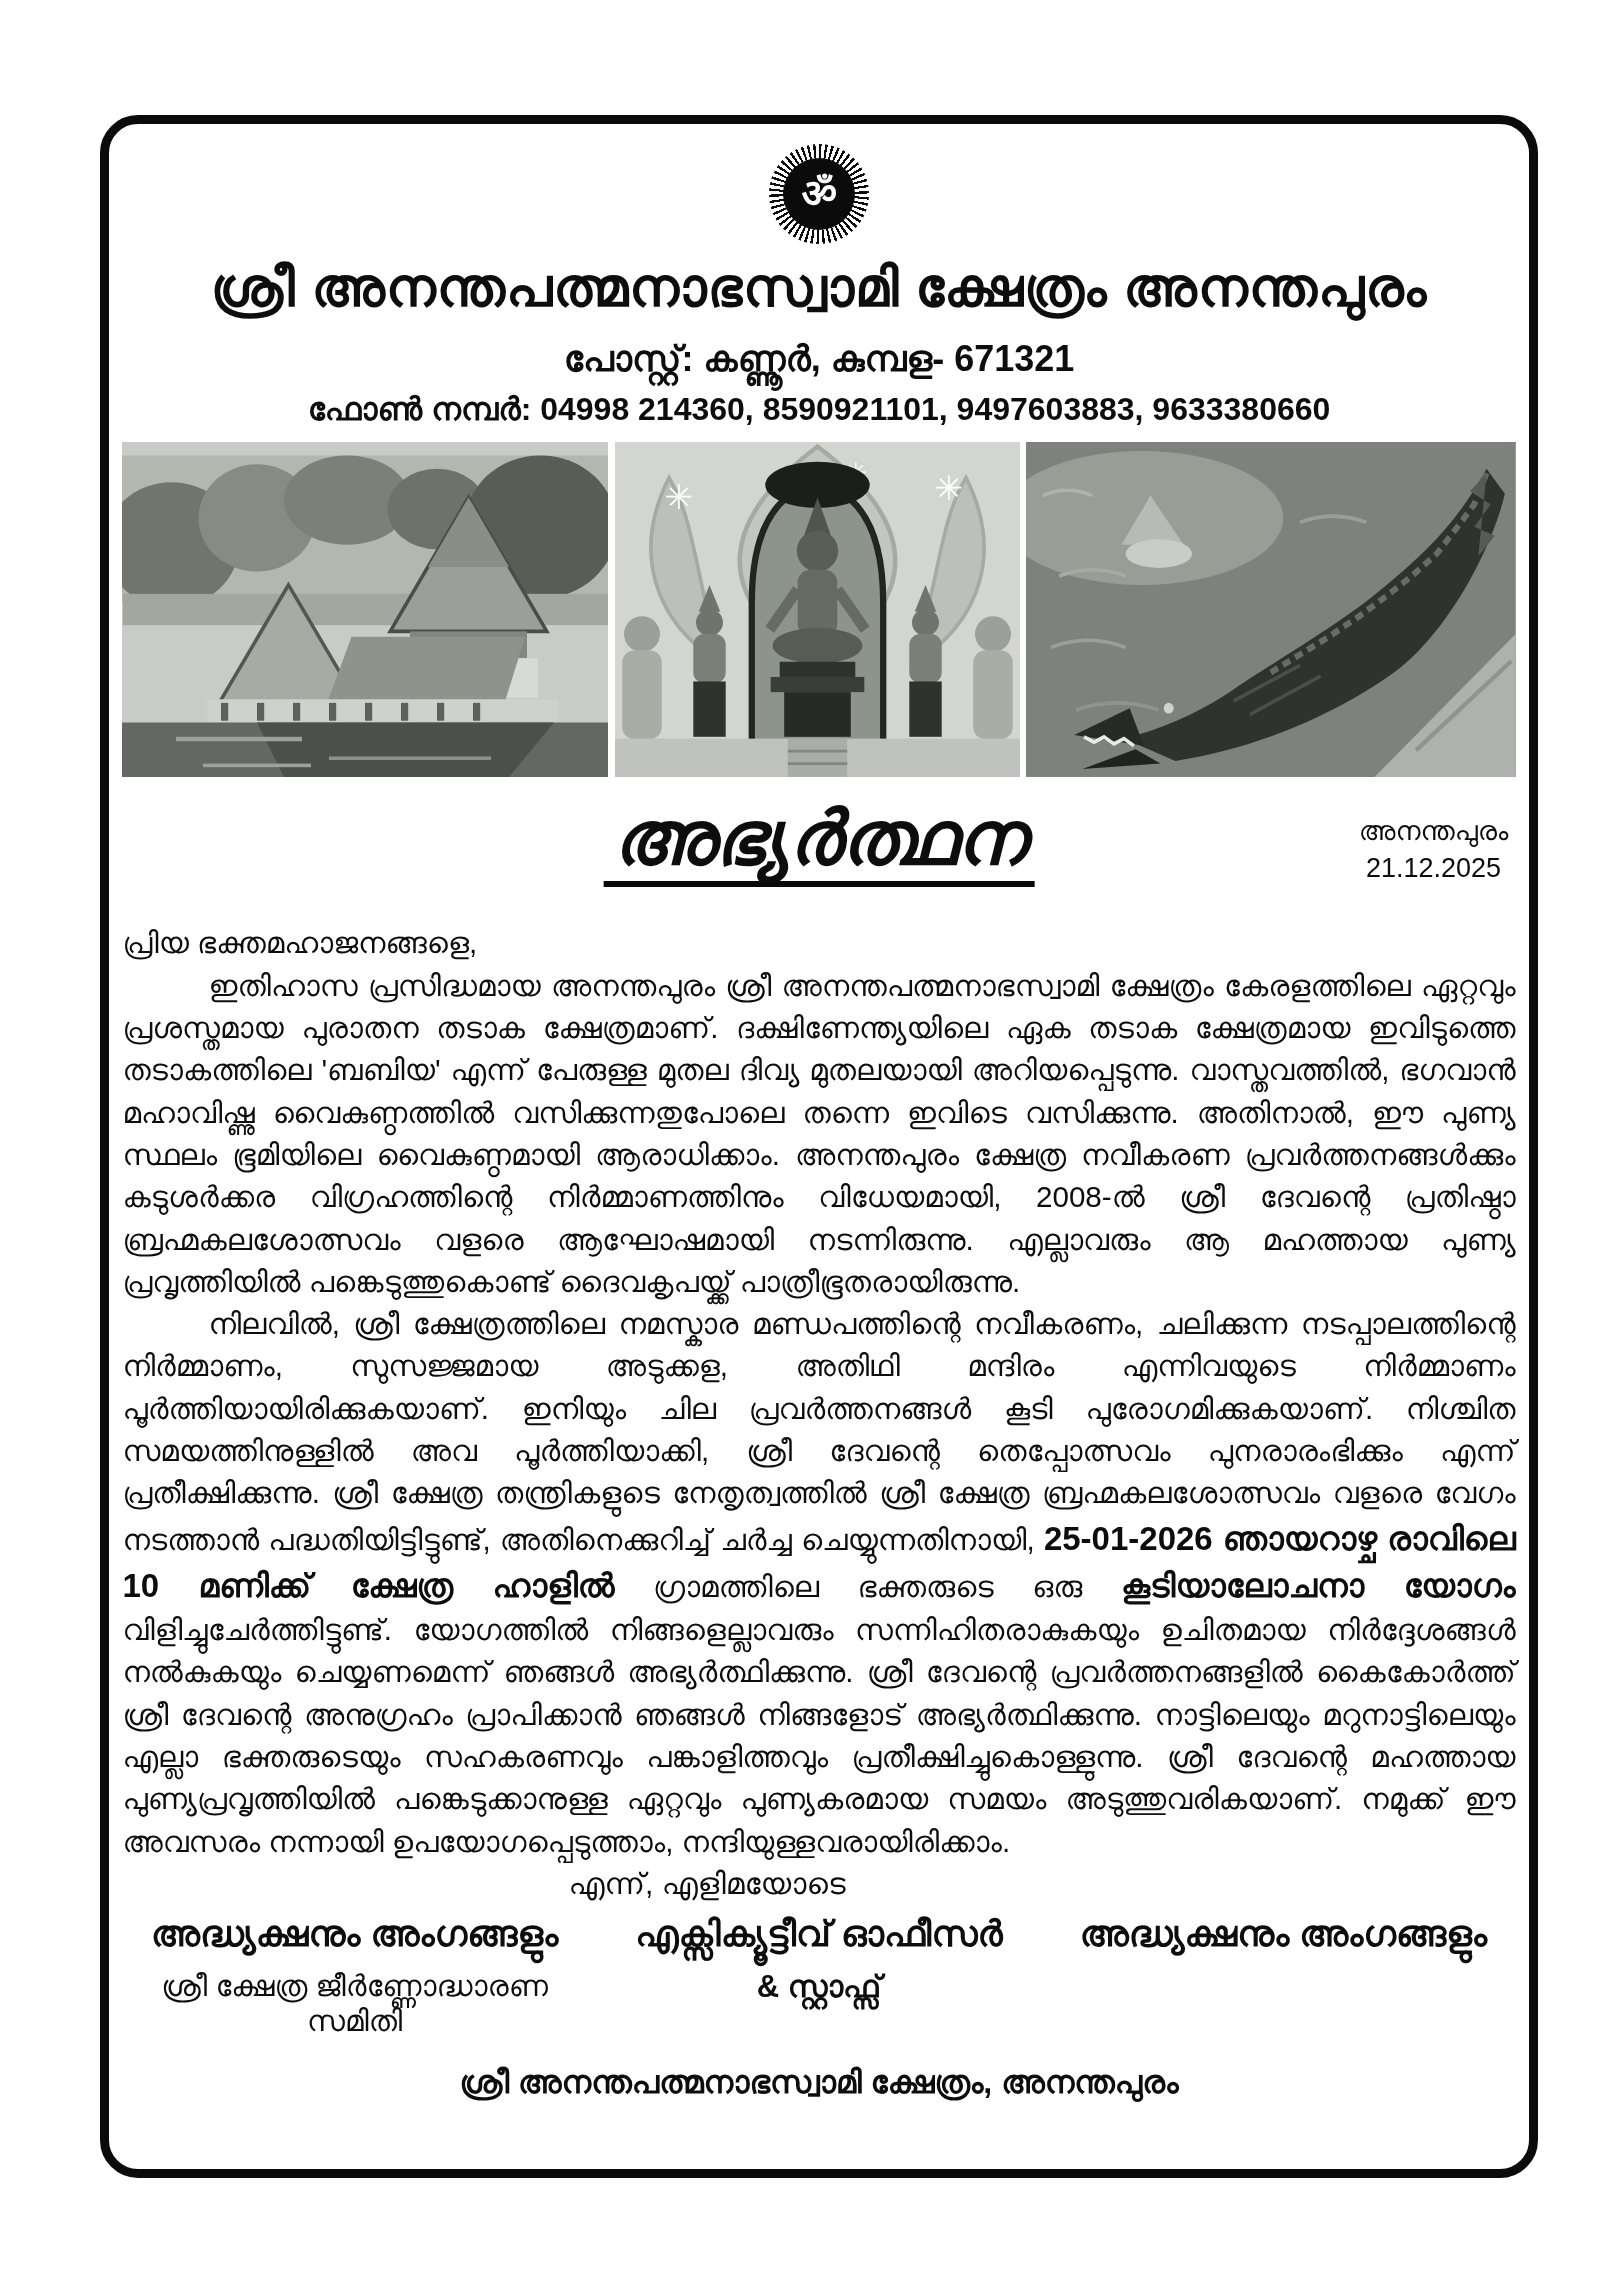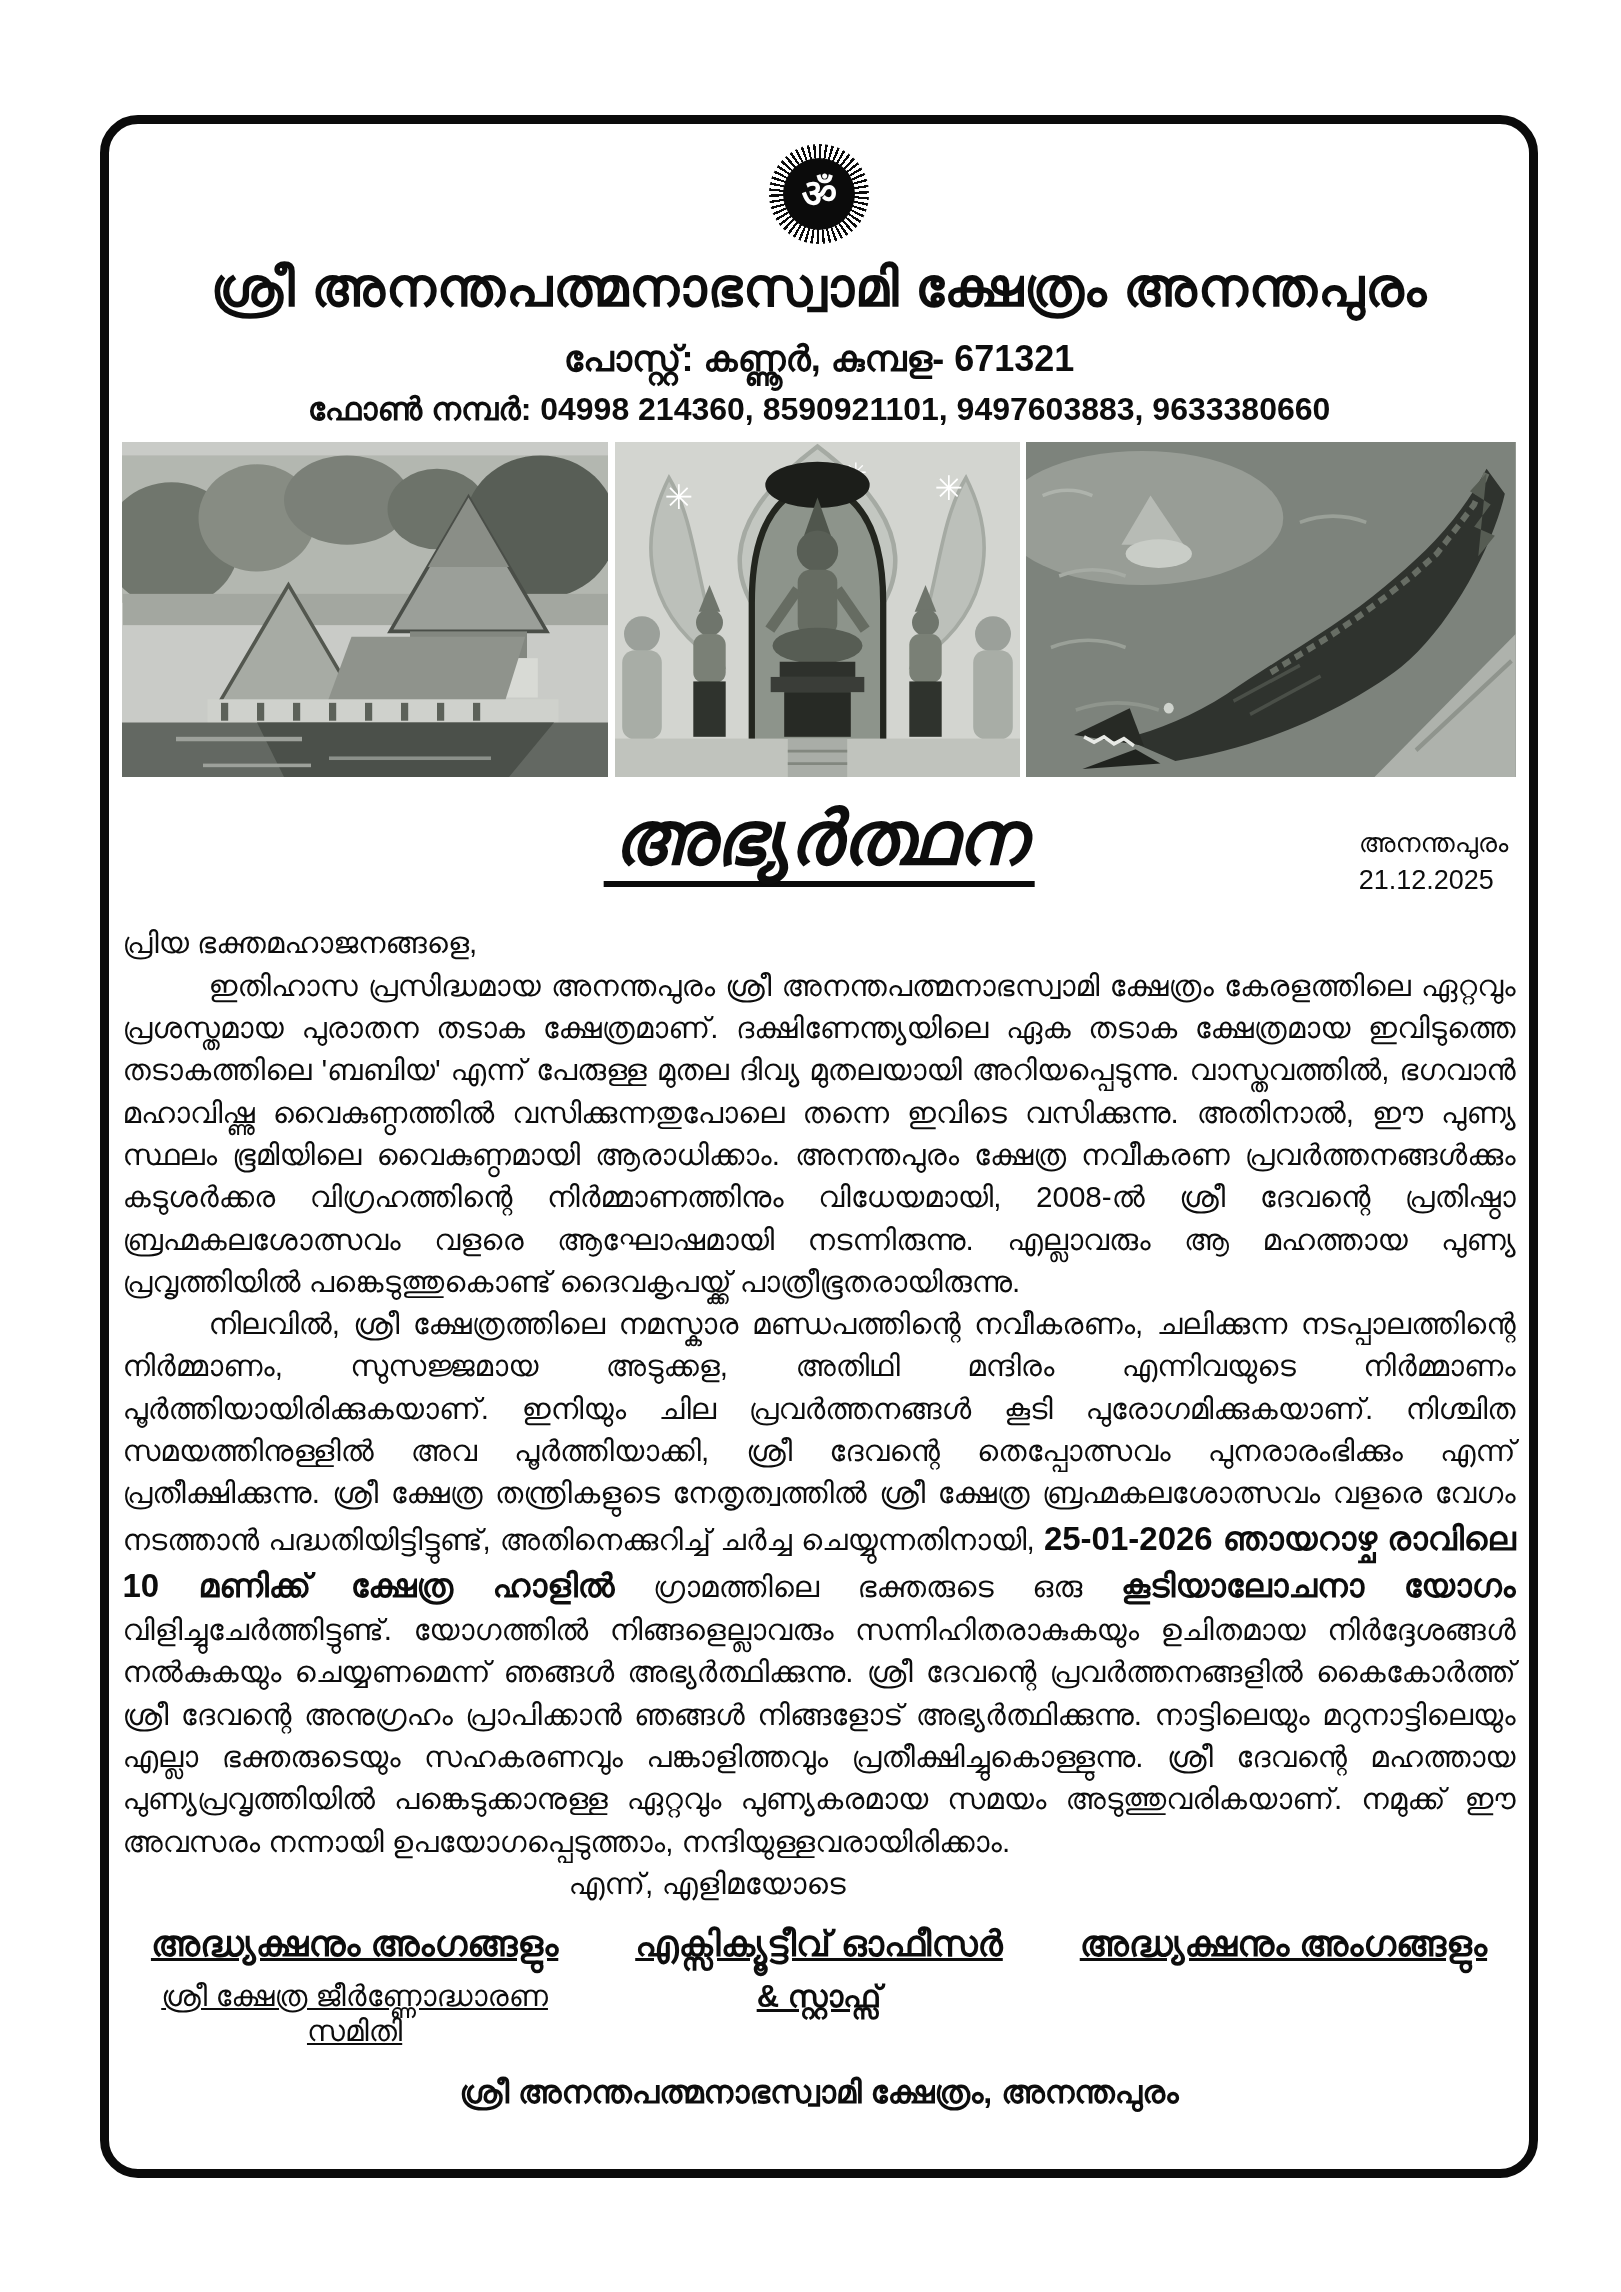--- a/index.html
+++ b/index.html
@@ -34,29 +34,29 @@
   .photo-temple { width:486px; }
   .photo-deity  { width:405px; }
   .photo-croc   { flex:1; }
   
   .notice-head { position:relative; margin-top:21.5px; height:104px; }
   .heading {
     position:absolute; left:50%; transform:translateX(-50%); top:0;
     font-size:75px; font-weight:bold; line-height:1.05;
     border-bottom:6.3px solid #0b0b0b; padding:0 9px 3.6px 9px;font-style:italic;
   }
-  .placedate { position:absolute; right:7.2px; top:26px; text-align:left; font-size:27px; line-height:1.4; }
+  .placedate { position:absolute; right:7.2px; top:14px; text-align:center; font-size:27px; line-height:1.4; }
   
   .body-text { margin-top:19.7px; font-size:29.6px; line-height:1.43; text-align:justify; }
   .body-text p { margin:0; }
   .p-indent { text-indent:86px; }
   .emph { font-weight:bold; font-size:33px; }
   .signoff { text-align:center; padding-right:224px; font-size:30px; margin-top:10.7px; }
   
-  .sigs { display:flex; margin-top:17px;text-decoration:underline; }
+  .sigs { display:flex; margin-top:7px; }
   .sig { flex:1; text-align:center; }
   .sig-title { font-size:36px; font-weight:bold; }
   .sig-sub   { font-size:29.6px; margin-top:14.3px; }
   .sig-sub.bold { font-weight:bold; font-size:31px; }
   .footer-line { text-align:center; font-size:32px; font-weight:bold; margin-top:25px; }
 </style>
 </head>
 <body>
 
 <div class="page">

